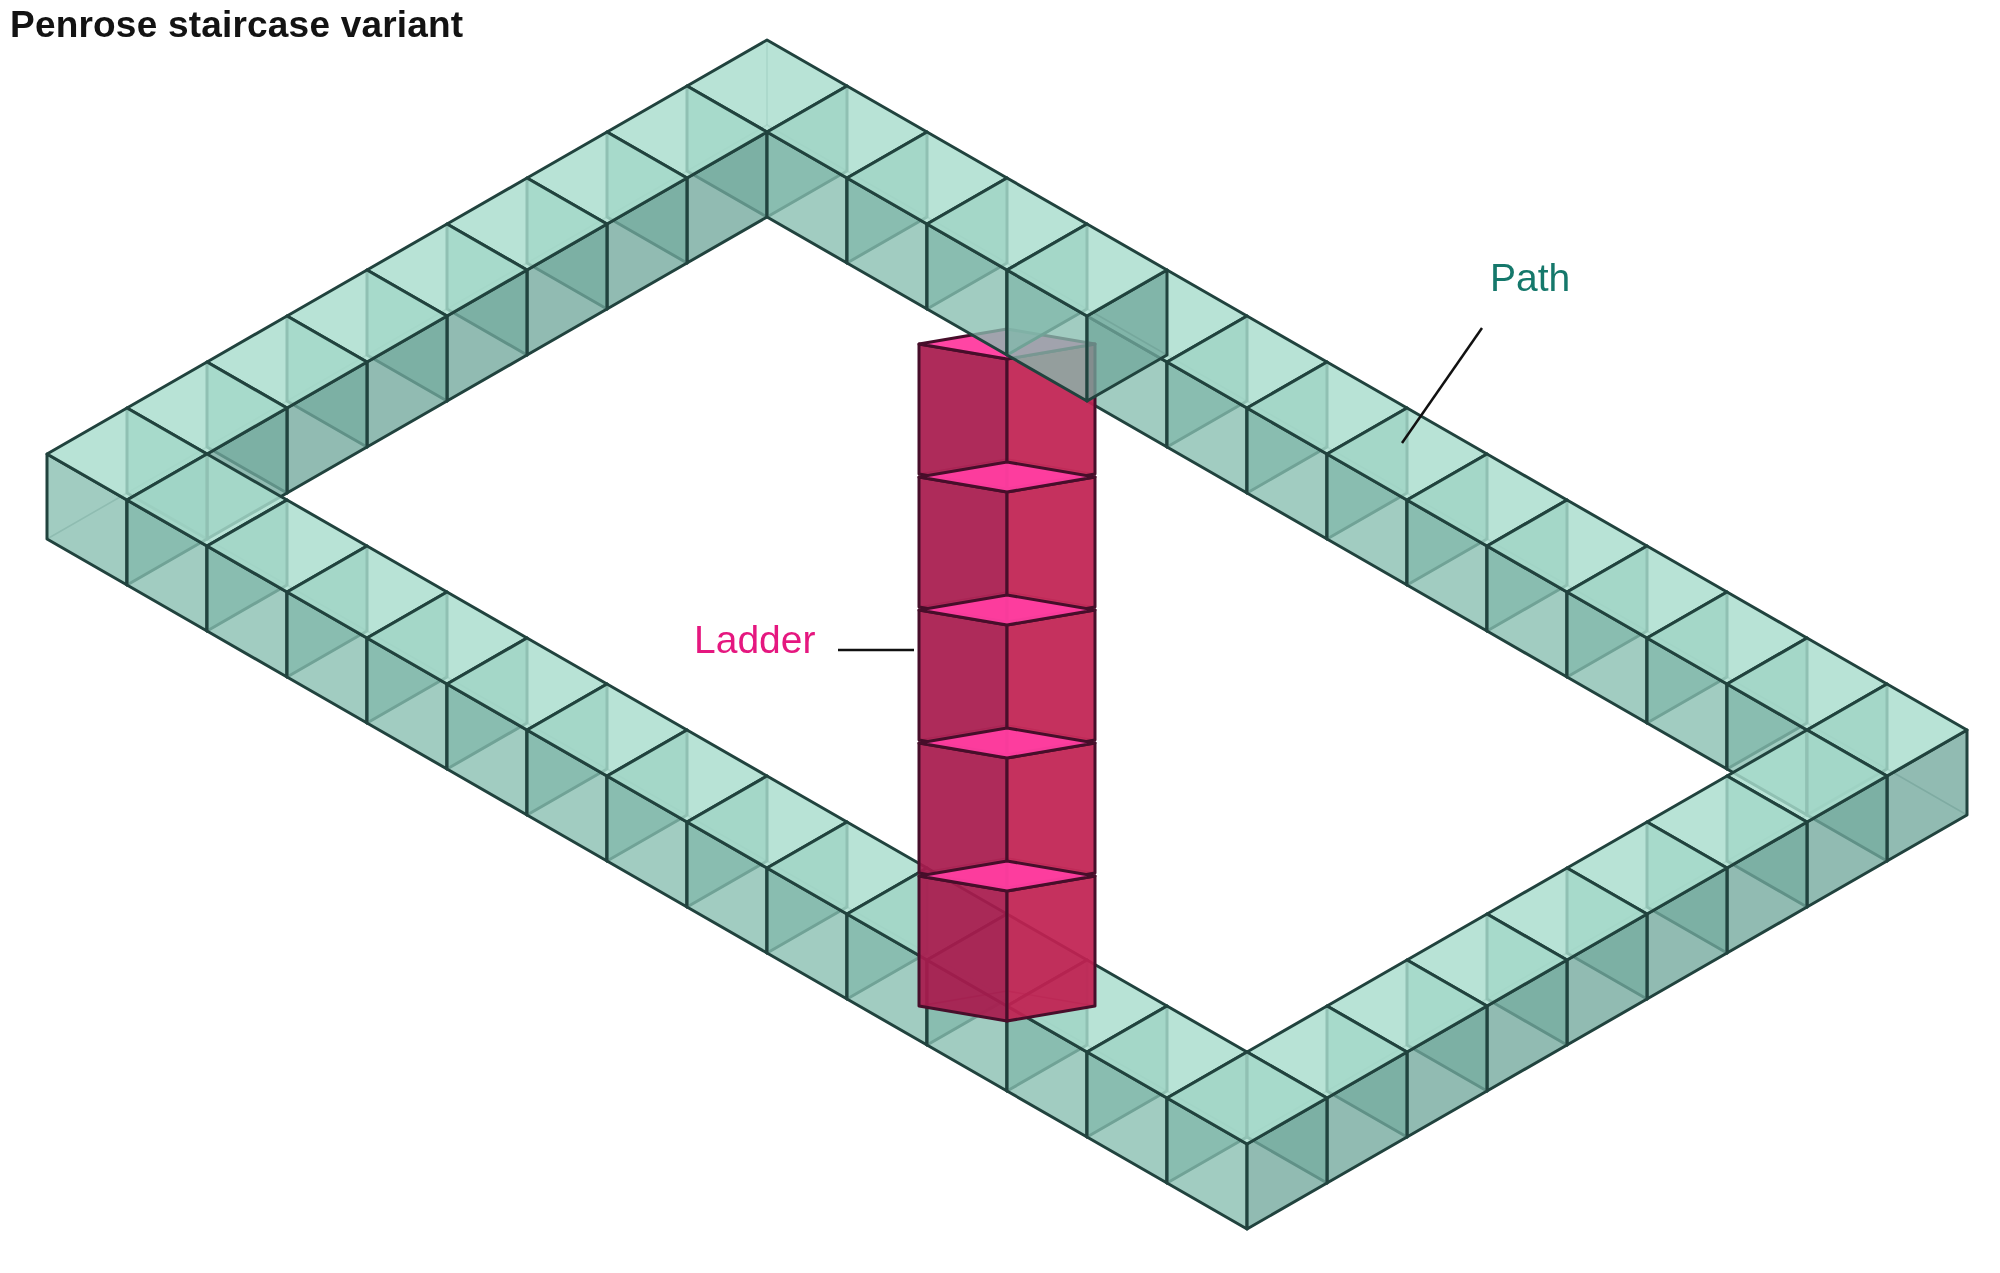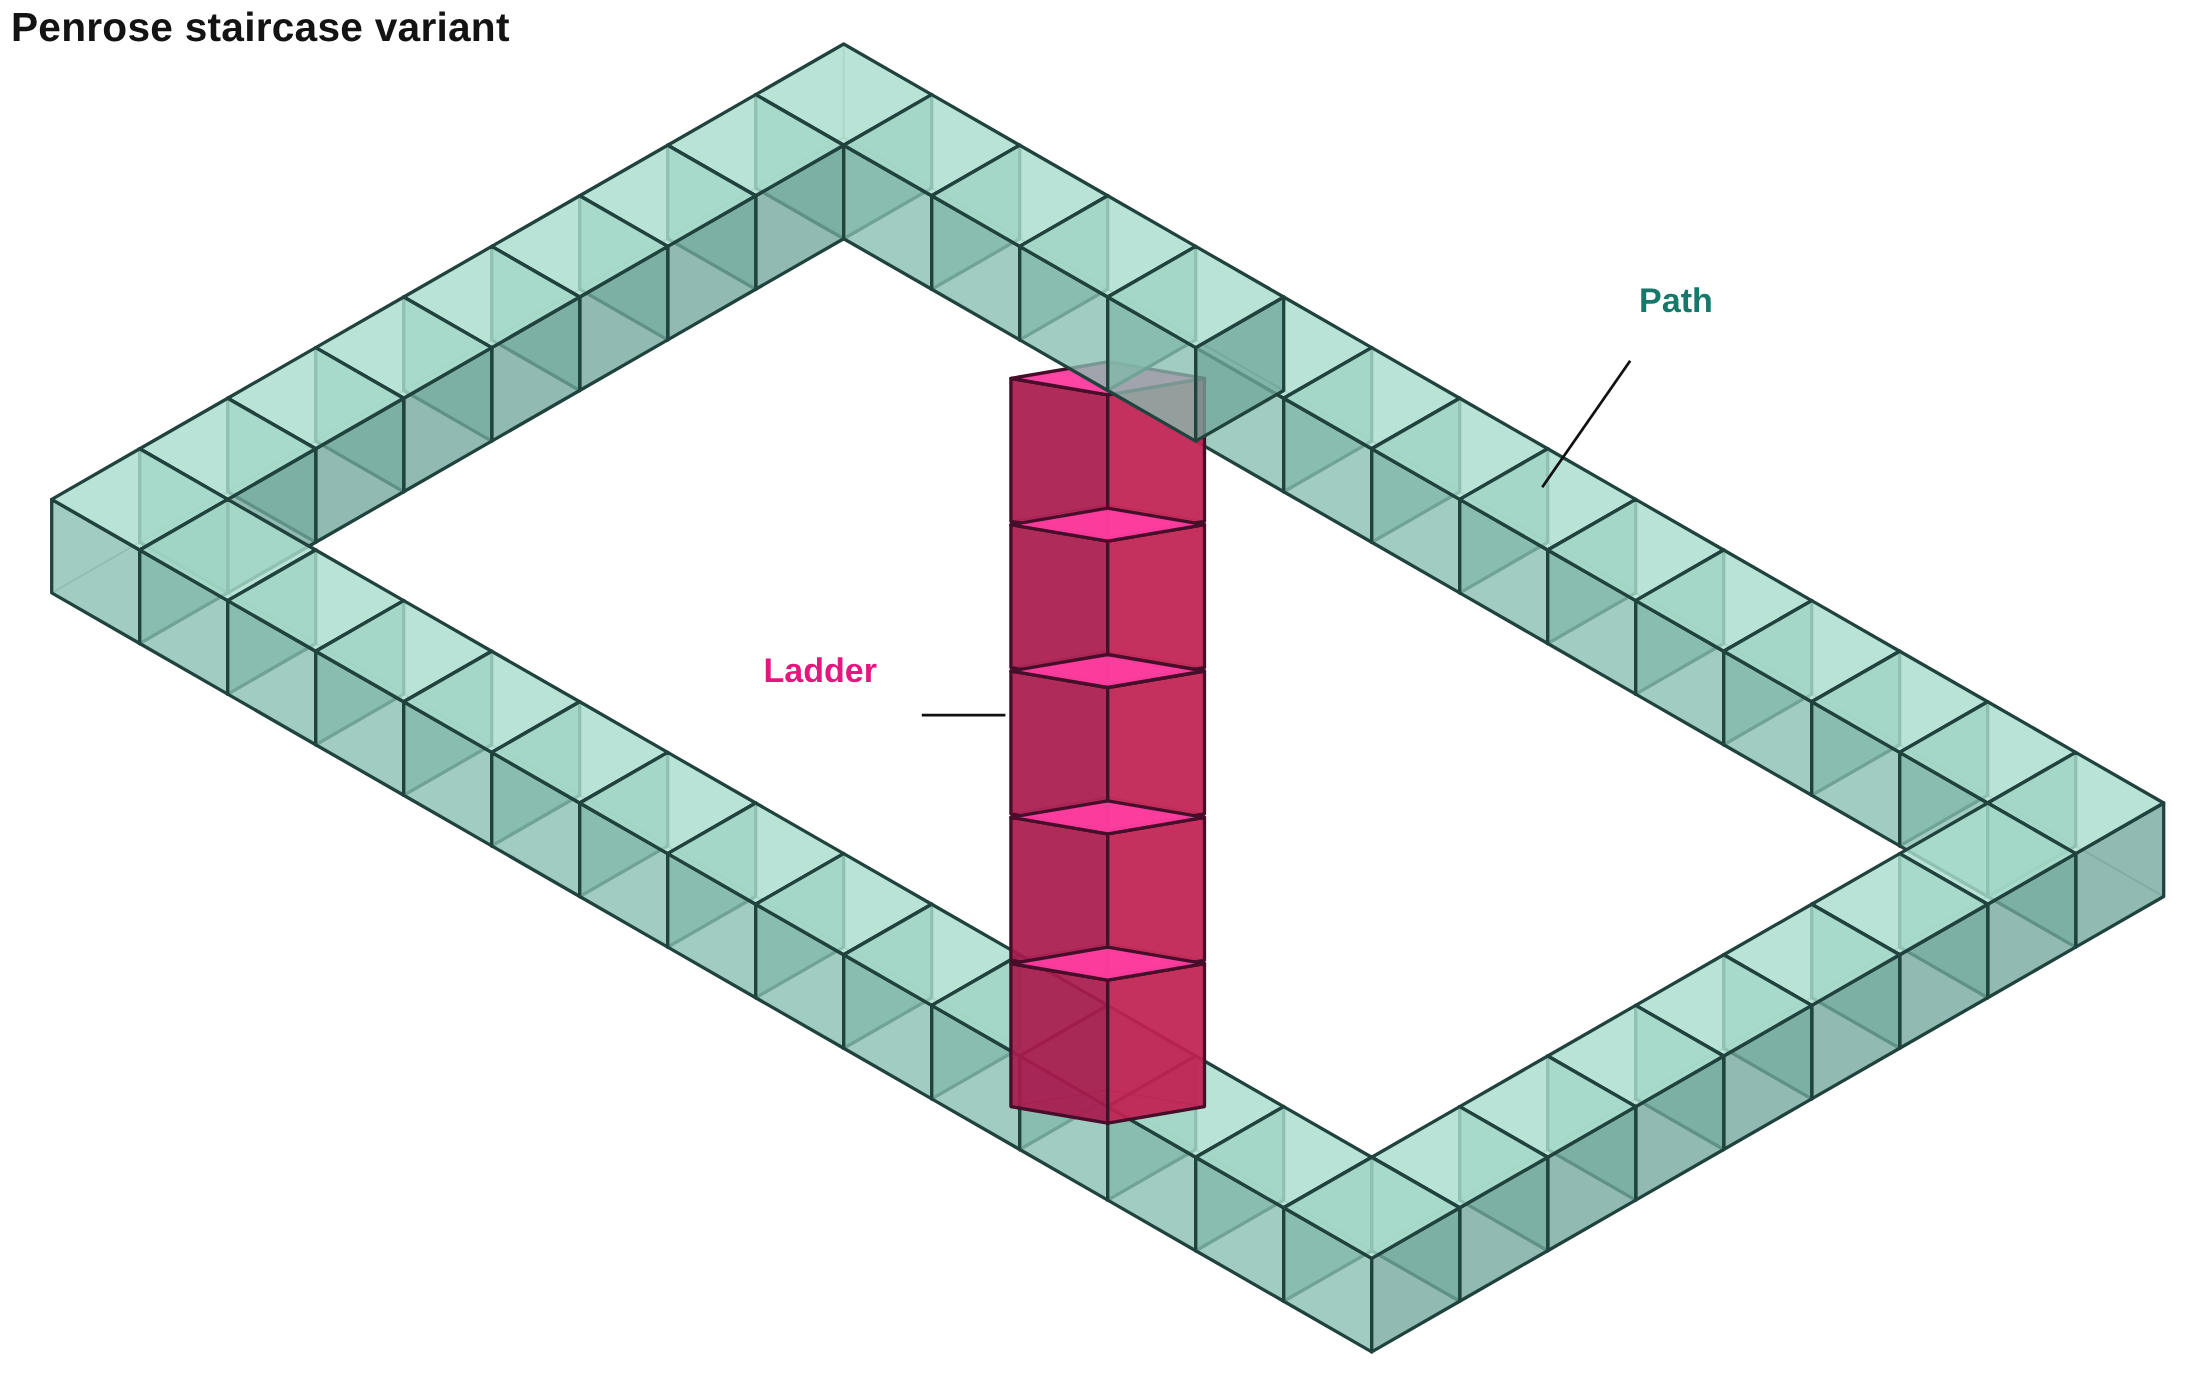--- a/index.html
+++ b/index.html
@@ -10,25 +10,25 @@
     font-family:"Liberation Sans", sans-serif;
     overflow:hidden;
   }
   .page-title{
     position:absolute;left:10px;top:4px;
     font-size:37px;font-weight:700;color:#131313;
     letter-spacing:0.2px;
   }
   .callout-label{
     position:absolute;
-    font-size:31px;font-weight:700;
+    font-size:39px;font-weight:400;
     white-space:nowrap;
   }
   .path-label{left:1490px;top:256px;}
-  .ladder-label{left:694px;top:592px;}
+  .ladder-label{left:694px;top:618px;}
   svg{position:absolute;left:0;top:0;}
 </style>
 </head>
 <body>
 
 <svg id="diagram-svg" width="2000" height="1273" viewBox="0 0 2000 1273">
     <g>
       <polyline points="687,171 767,125 847,171" fill="none" stroke="rgba(33,67,62,0.38)" stroke-width="1.6"></polyline>
       <line x1="767" y1="40" x2="767" y2="125" stroke="rgba(33,67,62,0.38)" stroke-width="1.6"></line>
       <polygon points="687,86 767,132 767,217 687,171" fill="rgba(134,190,176,0.78)" stroke="#21433e" stroke-width="3" stroke-linejoin="round"></polygon>

